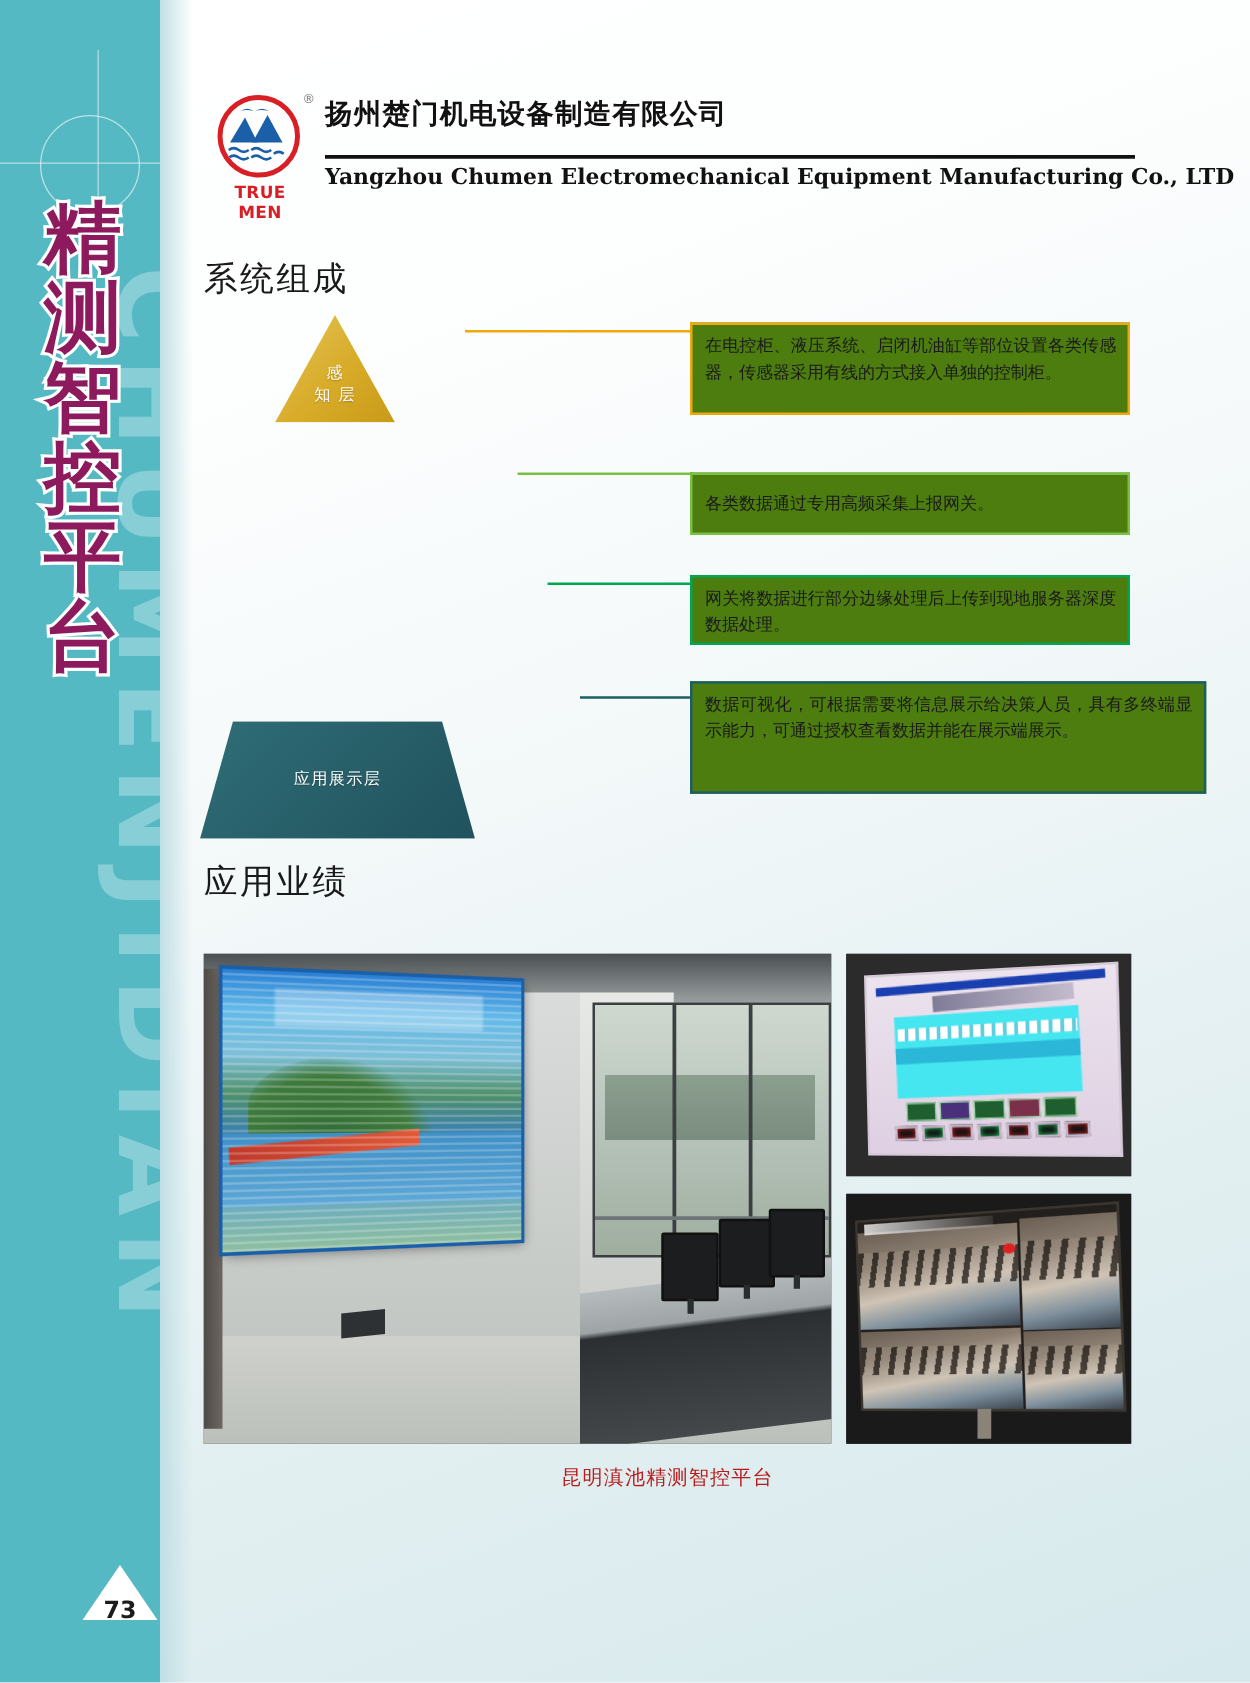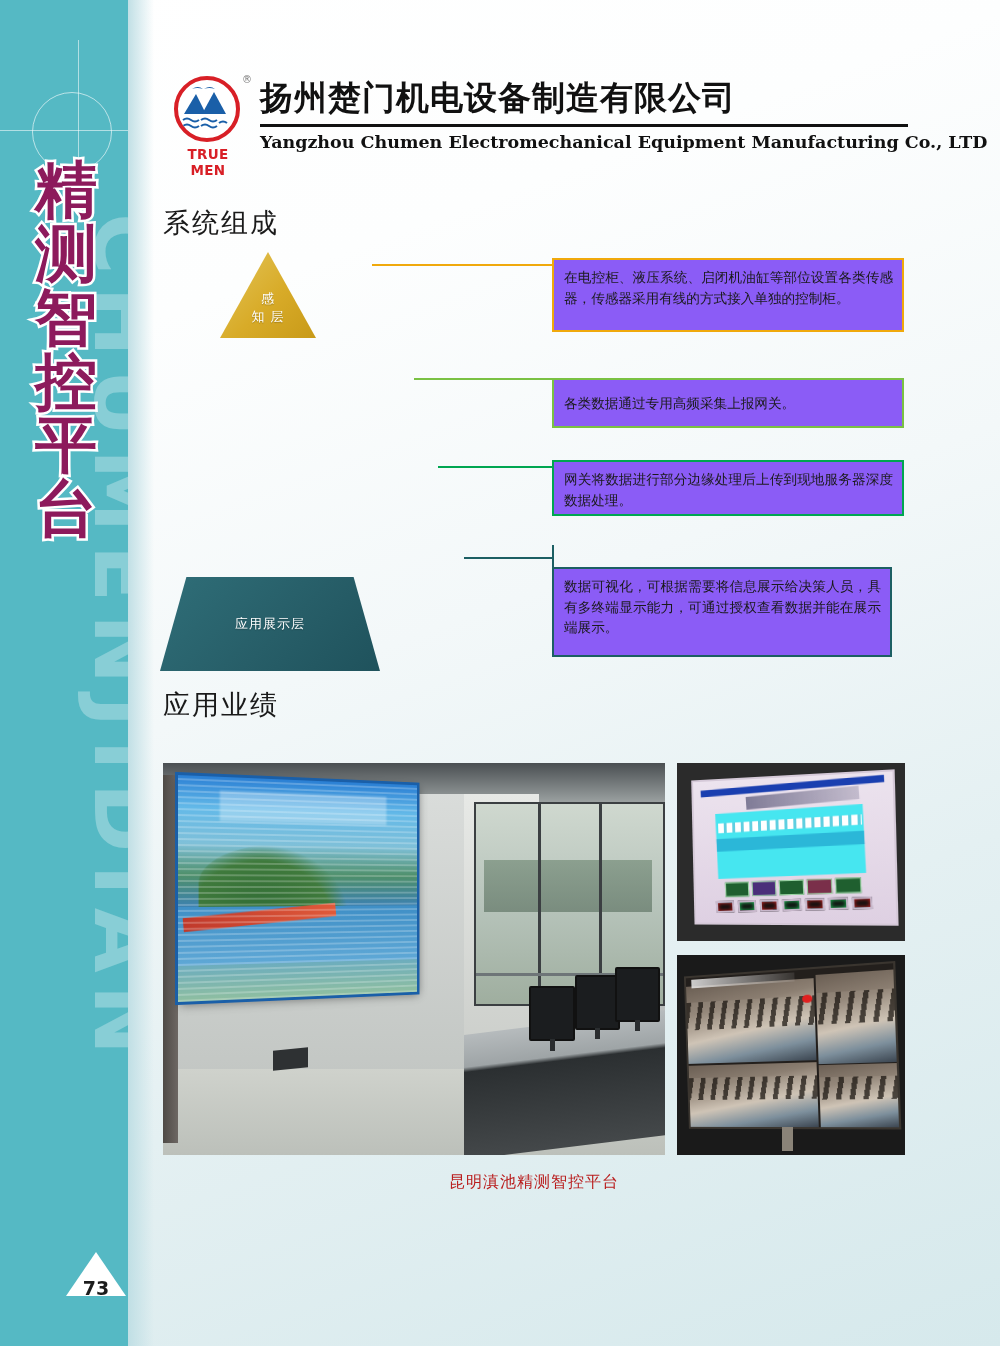--- a/index.html
+++ b/index.html
@@ -92,21 +92,21 @@
     font-size: 10px; color: #7a7a7a;
   }
   .logo-text {
     position: absolute; left: 0px; top: 72px; width: 80px; text-align: center;
     font-family: "DejaVu Sans", "Liberation Sans", sans-serif;
     font-weight: bold; font-size: 13.5px; letter-spacing: .3px; color: #d81f26;
   }
   .co-cn {
     position: absolute; left: 92px; top: 4px;
     font-family: "DejaVu Sans", "Liberation Sans", sans-serif;
-    font-weight: bold; font-size: 33px; letter-spacing: 1px; color: #111;
+    font-weight: bold; font-size: 22px; letter-spacing: 1px; color: #111;
     white-space: nowrap;
   }
   .co-rule {
     position: absolute; left: 92px; top: 52px; width: 648px; height: 3px; background: #111;
   }
   .co-en {
     position: absolute; left: 92px; top: 60px;
     font-family: "DejaVu Serif", "Liberation Serif", serif;
     font-weight: bold; font-size: 17.5px; color: #111; white-space: nowrap;
   }
@@ -155,31 +155,31 @@
   }
   .l1 .lbl { margin-top: 26px; }
 
   
   .conn { position: absolute; height: 2px; }
   .conn-tick { position: absolute; width: 2px; }
 
   
   .ibox {
     position: absolute;
-    background: #8b5cf6;
+    background: #4d7c0f;
     border: 2px solid #cccccc;
     padding: 7px 9px 7px 10px;
     font-family: "DejaVu Sans", "Liberation Sans", sans-serif;
     font-size: 13.6px; line-height: 1.52; color: #1a1a1a;
     text-align: justify;
   }
   #box1 { left: 552px; top: 258px; width: 352px; height: 74px; border-color: #f0a90c; }
   #box2 { left: 552px; top: 378px; width: 352px; height: 50px; border-color: #7ac143; display:flex; align-items:center; }
   #box3 { left: 552px; top: 460px; width: 352px; height: 56px; border-color: #00a651; }
-  #box4 { left: 552px; top: 545px; width: 340px; height: 90px; border-color: #1c5f63; margin-top: 22px; }
+  #box4 { left: 552px; top: 545px; width: 413px; height: 90px; border-color: #1c5f63; }
 
   
   #c1 { left: 372px; top: 264px; width: 182px; background: #f0a90c; }
   #t1 { left: 552px; top: 258px; height: 74px; background: #f0a90c; }
   #c2 { left: 414px; top: 378px; width: 140px; background: #7ac143; }
   #t2 { left: 552px; top: 378px; height: 50px; background: #7ac143; }
   #c3 { left: 438px; top: 466px; width: 116px; background: #00a651; }
   #t3 { left: 552px; top: 460px; height: 56px; background: #00a651; }
   #c4 { left: 464px; top: 557px; width: 90px; background: #1c5f63; }
   #t4 { left: 552px; top: 545px; height: 90px; background: #1c5f63; }

